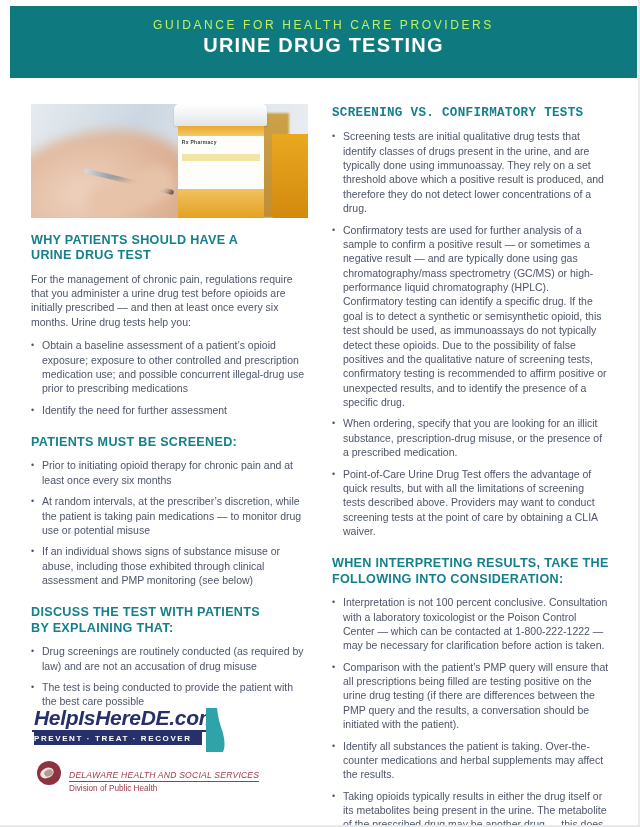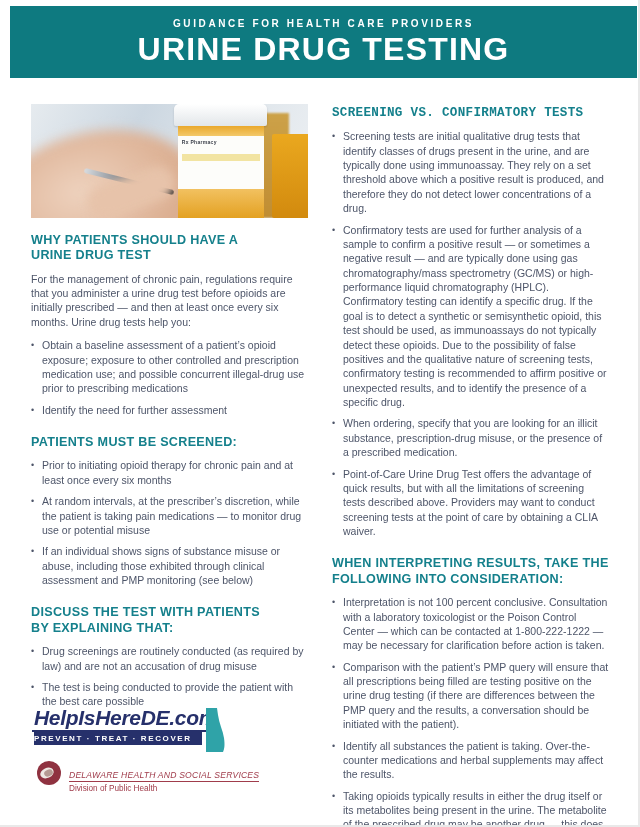--- a/index.html
+++ b/index.html
@@ -8,24 +8,24 @@
     background:#ffffff; font-family:"Liberation Sans", sans-serif;
     border-right:2px solid #e9e9e9; border-bottom:2px solid #e9e9e9;
     box-sizing:border-box;
   }
   
   .band {
     position:absolute; left:10px; top:6px; width:627px; height:72px;
     background:#0E7A80; text-align:center; box-sizing:border-box; padding-top:12px;
   }
   .kicker {
-    color:#ffffff; font-weight:bold; font-size:10px; letter-spacing:2.6px;
+    color:#bef264; font-weight:normal; font-size:12px; letter-spacing:2.6px;
   }
   .band .title {
-    color:#ffffff; font-weight:bold; font-size:32px; letter-spacing:1.2px; margin-top:2px;
+    color:#ffffff; font-weight:bold; font-size:20px; letter-spacing:1.2px; margin-top:2px;
   }
   
   .columns {
     position:absolute; left:31px; top:104px; width:579px;
     display:flex; gap:24px;
   }
   .col { width:277px; color:#4D5569; font-size:10.5px; line-height:1.37; }
   h2 {
     font-size:12.6px; font-weight:bold; color:#15808C; letter-spacing:.3px;
     line-height:1.22; margin:18px 0 8px 0; white-space:pre-line;

